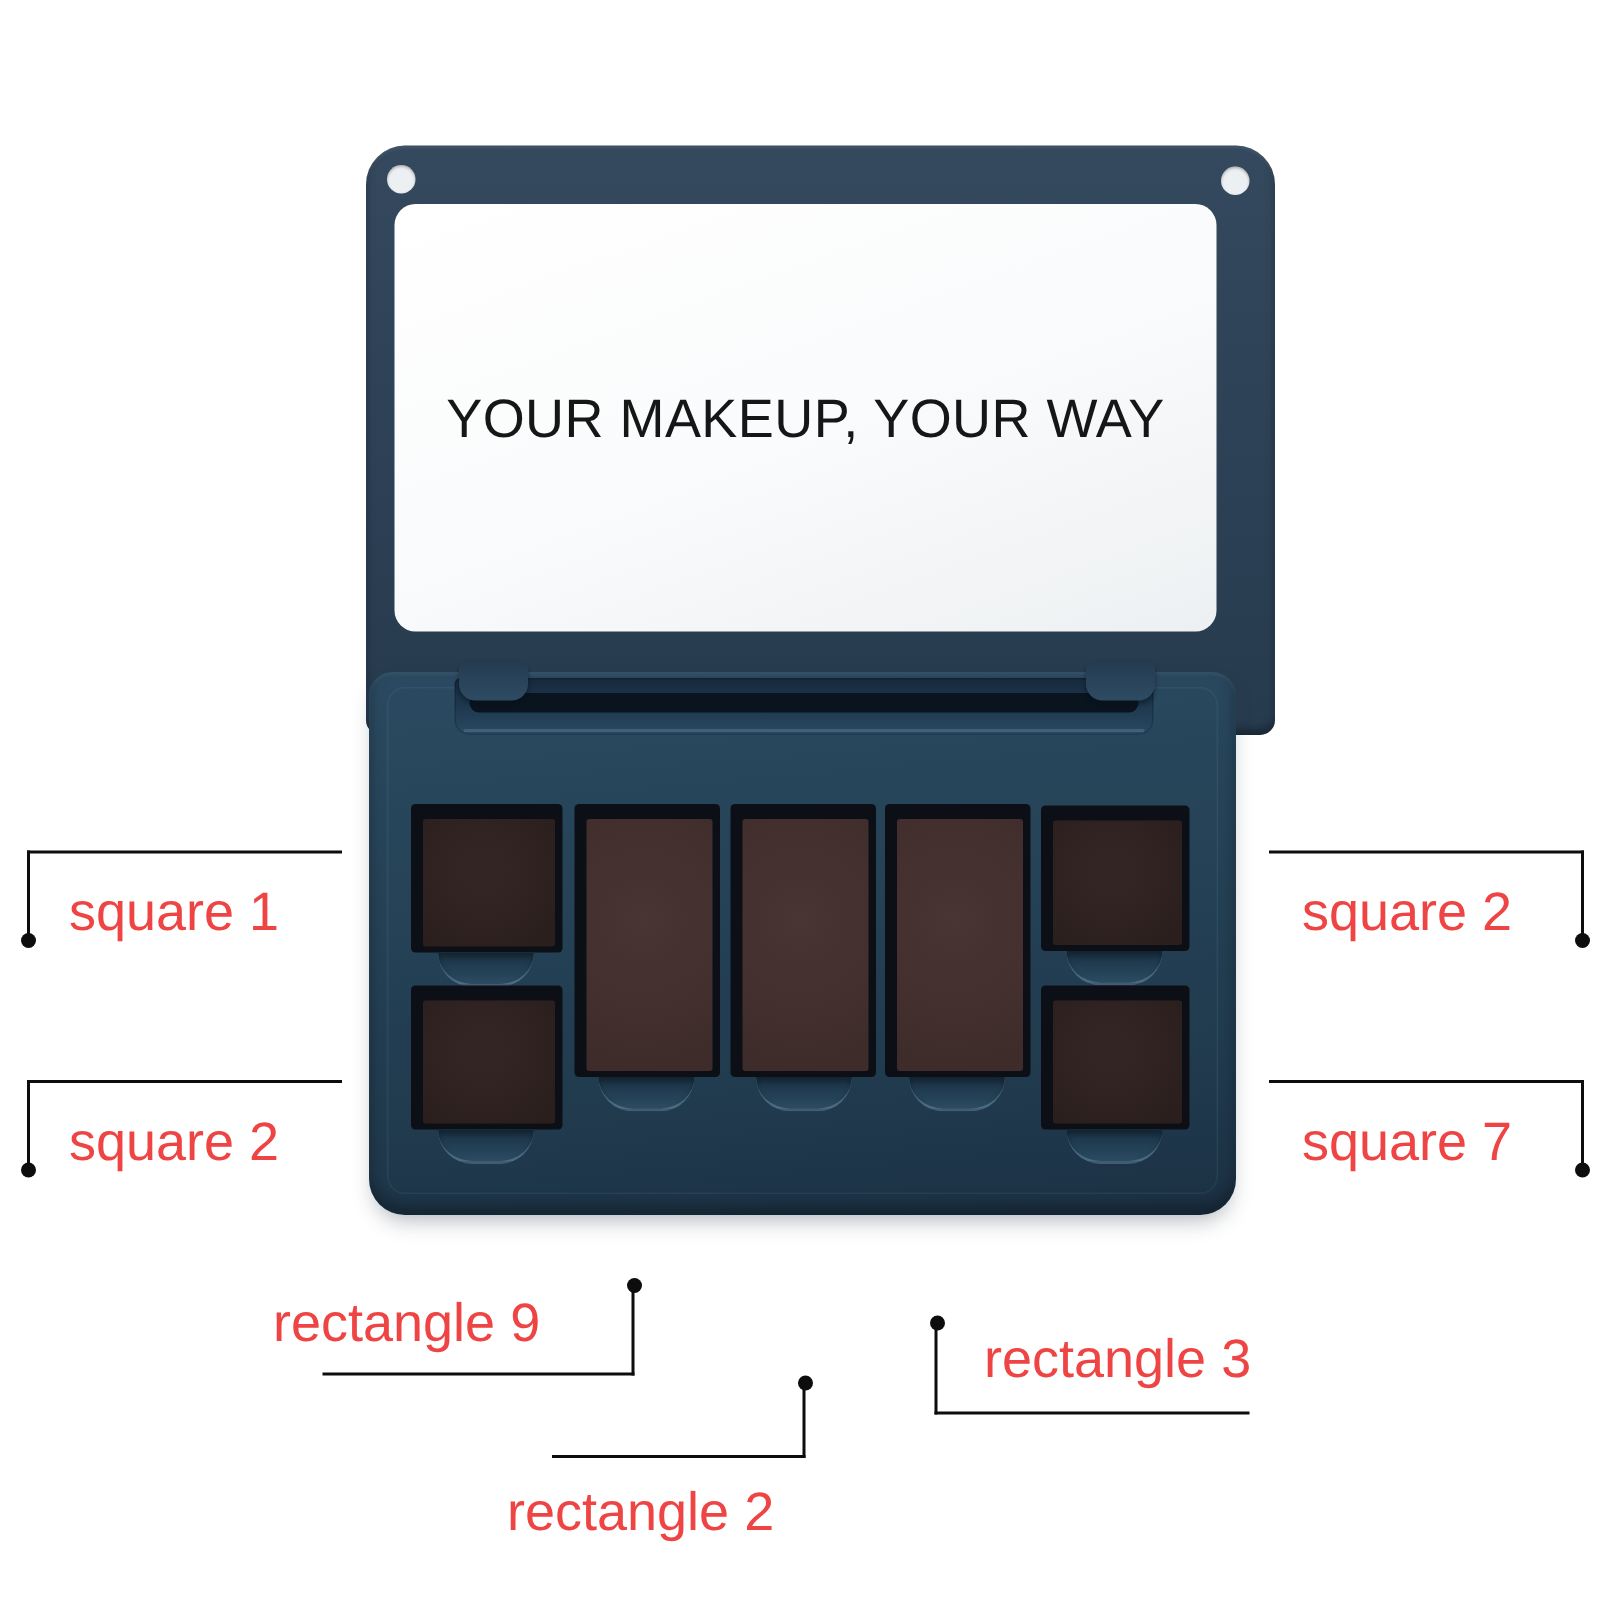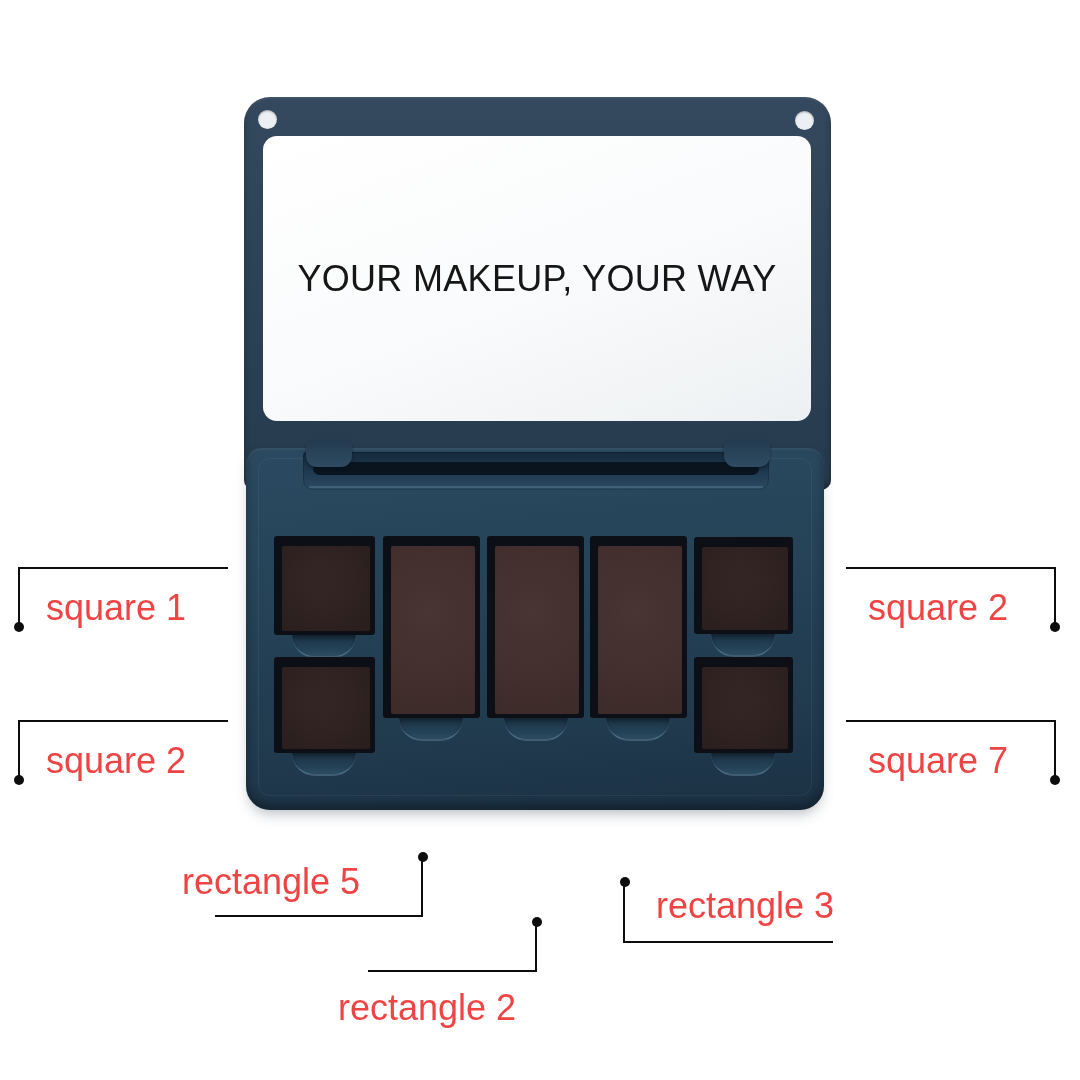--- a/index.html
+++ b/index.html
@@ -7,20 +7,21 @@
     position:relative;width:1080px;height:1080px;background:#ffffff;
     font-family:"Liberation Sans",sans-serif;overflow:hidden;
   }
 
   
   .lid{
     position:absolute;left:244px;top:97px;width:587px;height:393px;
     background:linear-gradient(180deg,#35495e 0%,#2e4257 45%,#273b4f 100%);
     border-radius:26px 26px 10px 10px;
     box-shadow:inset 0 -4px 6px rgba(0,0,0,.35), inset 0 2px 2px rgba(255,255,255,.07);
+    padding-left:19px;
   }
   .hole{
     position:absolute;width:19px;height:19px;border-radius:50%;
     background:#edf0f2;box-shadow:inset 0 1px 2px rgba(0,0,0,.3);
   }
   .hole.left{left:14px;top:13px;}
   .hole.right{right:17px;top:14px;}
   .mirror{
     position:absolute;left:19px;top:39px;width:548px;height:285px;
     background:linear-gradient(160deg,#ffffff 0%,#fafbfc 50%,#edf0f2 100%);
@@ -176,21 +177,21 @@
   <span class="c-label" style="left:868px;top:590px;">square 2</span>
 
   <div class="c-line" style="left:846px;top:720px;width:210px;height:2px;"></div>
   <div class="c-line" style="left:1054px;top:720px;width:2px;height:57px;"></div>
   <div class="c-dot" style="left:1050px;top:775px;"></div>
   <span class="c-label" style="left:868px;top:743px;">square 7</span>
 
   <div class="c-dot" style="left:418px;top:852px;"></div>
   <div class="c-line" style="left:421px;top:858px;width:2px;height:59px;"></div>
   <div class="c-line" style="left:215px;top:915px;width:208px;height:2px;"></div>
-  <span class="c-label" style="left:182px;top:864px;">rectangle 5</span>
+  <span class="c-label" style="left:182px;top:864px;">rectangle 9</span>
 
   <div class="c-dot" style="left:532px;top:917px;"></div>
   <div class="c-line" style="left:535px;top:923px;width:2px;height:49px;"></div>
   <div class="c-line" style="left:368px;top:970px;width:169px;height:2px;"></div>
   <span class="c-label" style="left:292px;top:990px;margin-left:46px;">rectangle 2</span>
 
   <div class="c-dot" style="left:620px;top:877px;"></div>
   <div class="c-line" style="left:623px;top:883px;width:2px;height:60px;"></div>
   <div class="c-line" style="left:623px;top:941px;width:210px;height:2px;"></div>
   <span class="c-label" style="left:656px;top:888px;">rectangle 3</span>

